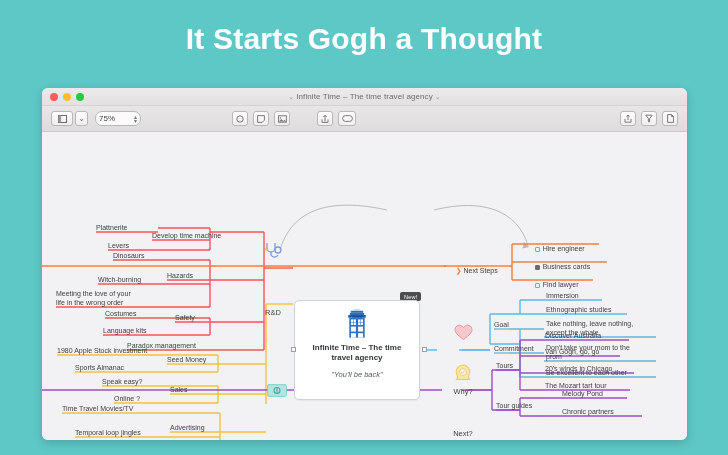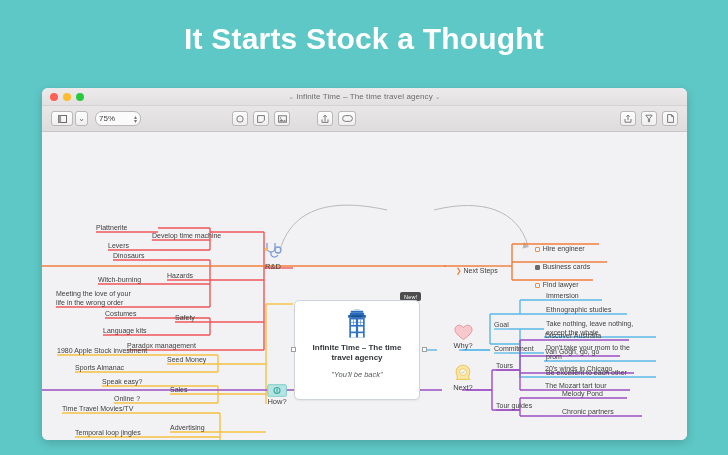--- a/index.html
+++ b/index.html
@@ -120,34 +120,34 @@
     font-size:5.5px; padding:1.5px 4px; border-radius:2px;
     letter-spacing:.2px;
   }
   .handle {
     position:absolute; width:5px; height:5px;
     background:#fff; border:1px solid #9aa0a6;
   }
   .iconlabel {
     position:absolute;
     display:flex; flex-direction:column; align-items:center;
-    font-size:7.5px; color:#3e3e3e;
+    font-size:7.5px; color:#3e3e3e;gap:46px;
   }
   .cbx {
     display:inline-block; width:5px; height:5px;
     border:1px solid #e98d4b; margin-right:3px;
     vertical-align:middle; border-radius:1px;
   }
   .cbx.on { background:#6b6b6b; border-color:#6b6b6b; }
   .lines { position:absolute; left:0; top:0; }
 </style>
 </head>
 <body>
 
-<div class="headline">It Starts Stock a Thought</div>
+<div class="headline">It Starts Gogh a Thought</div>
 
 <div class="window">
 
   <div class="titlebar">
     <div class="traffic">
       <span class="dot red"></span>
       <span class="dot yellow"></span>
       <span class="dot green"></span>
     </div>
     <div class="win-title">

